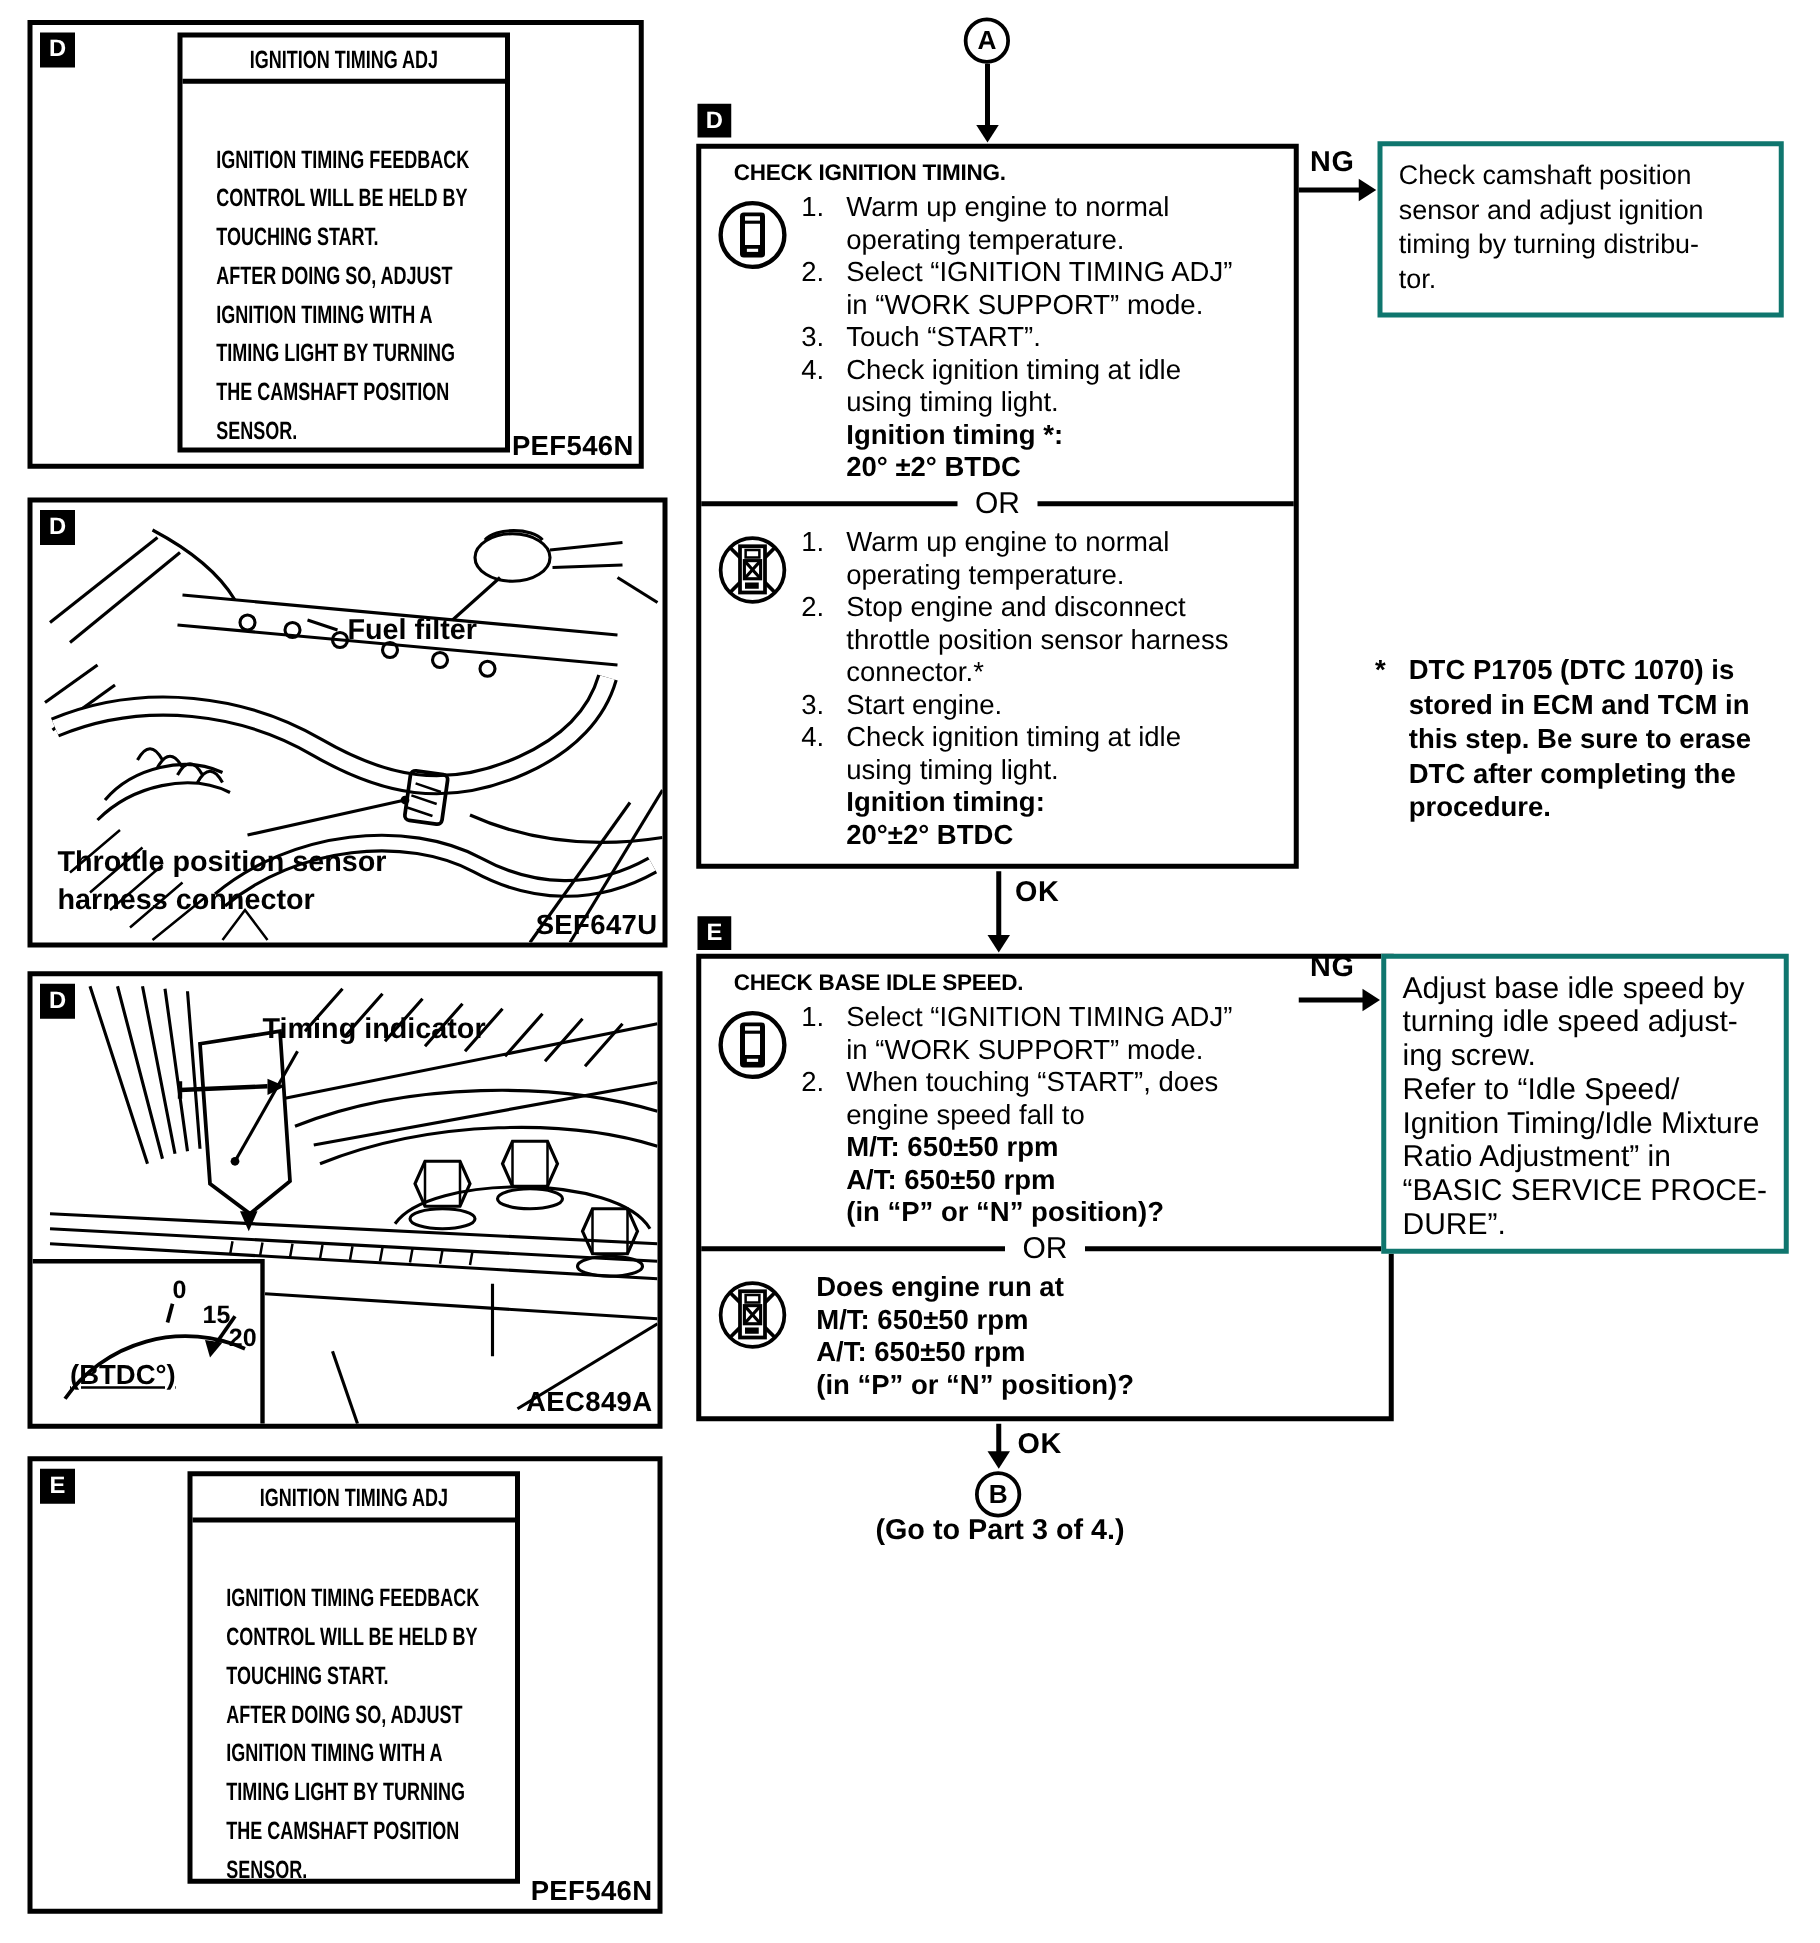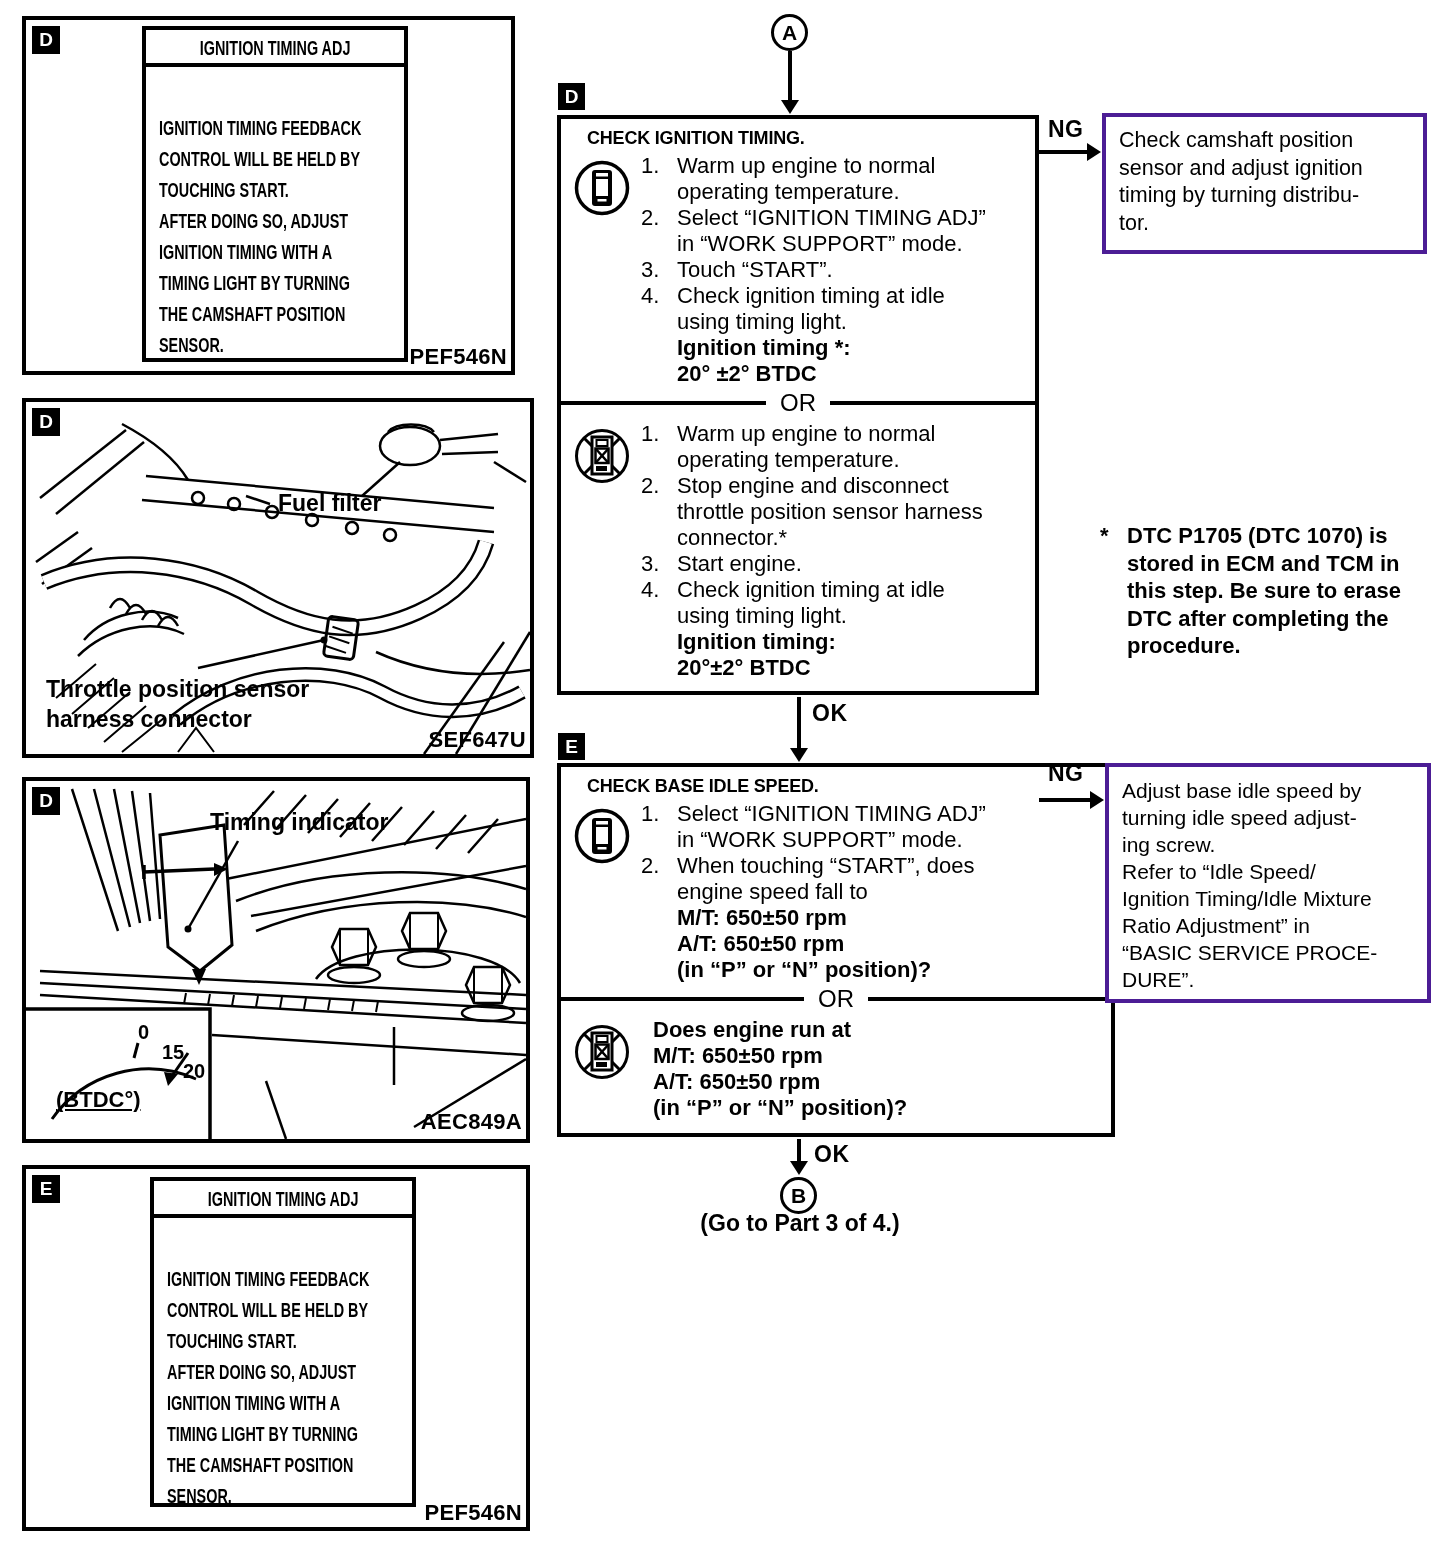--- a/index.html
+++ b/index.html
@@ -18,21 +18,21 @@
     position:absolute; top:6px; left:6px; width:28px; height:28px;
     background:#000; color:#fff; font-weight:bold; font-size:19px;
     display:flex; align-items:center; justify-content:center;
   }
   .code-label { position:absolute; right:4px; bottom:1px; font-weight:bold; font-size:22px; letter-spacing:0.3px; }
 
   .crt-screen { position:absolute; border:4px solid #000; background:#fff; }
   .crt-titlebar { border-bottom:4px solid #000; height:37px; overflow:hidden; }
   .squeeze { display:block; width:139%; transform:scaleX(0.72); transform-origin:0 0; }
   .crt-titlebar .squeeze { text-align:center; font-weight:bold; font-size:20px; padding-top:7px; }
-  .crt-body { padding:46px 0 0 13px; overflow:hidden; }
+  .crt-body { padding:46px 0 0 13px; overflow:hidden;margin-left:14px; }
   .crt-body .squeeze { font-weight:bold; font-size:20px; line-height:31px; white-space:pre-line; }
 
   .callout { position:absolute; font-size:23px; white-space:pre-line; line-height:30px;font-weight:bold; }
 
   .dial-num { position:absolute; font-size:20px; font-weight:bold; }
   .dial-caption { position:absolute; font-size:22px; font-weight:bold; }
 
   
   .sq-label {
     position:absolute; width:27px; height:27px; background:#000; color:#fff;
@@ -63,24 +63,24 @@
   .step { display:flex; font-size:22px; line-height:26px; }
   .step .num { flex:none; width:36px; }
   .step .txt { flex:1; white-space:pre-line; }
   .spec { margin-left:36px; font-weight:bold; font-size:22px; line-height:26px; white-space:pre-line; }
   .spec.no-indent { margin-left:12px; }
   .or-divider { display:flex; align-items:center; font-size:24px; margin:4px 0; height:24px; }
   .or-divider::before, .or-divider::after { content:""; flex:1; border-top:4px solid #000; }
   .or-divider .or-word { padding:0 14px; }
 
   .result-box {
-    position:absolute; border:4px solid #4c1d95; background:#fff;
+    position:absolute; border:4px solid #0f766e; background:#fff;
     font-size:21.5px; line-height:27.5px; padding:10px 6px 8px 13px; white-space:pre-line;
   }
-  .result-box.small-font { font-size:21px; line-height:27px; }
+  .result-box.small-font { font-size:24px; line-height:27px; }
   .footnote { position:absolute; display:flex; font-weight:bold; font-size:22px; line-height:27.5px; }
   .footnote .marker { flex:none; width:27px; }
   .footnote .txt { white-space:pre-line; }
   .goto-note { position:absolute; text-align:center; font-size:23px; font-weight:bold; }
 
   svg { display:block; }
   .line-art { position:absolute; left:0; top:0; width:100%; height:100%; }
 </style>
 </head>
 <body>

